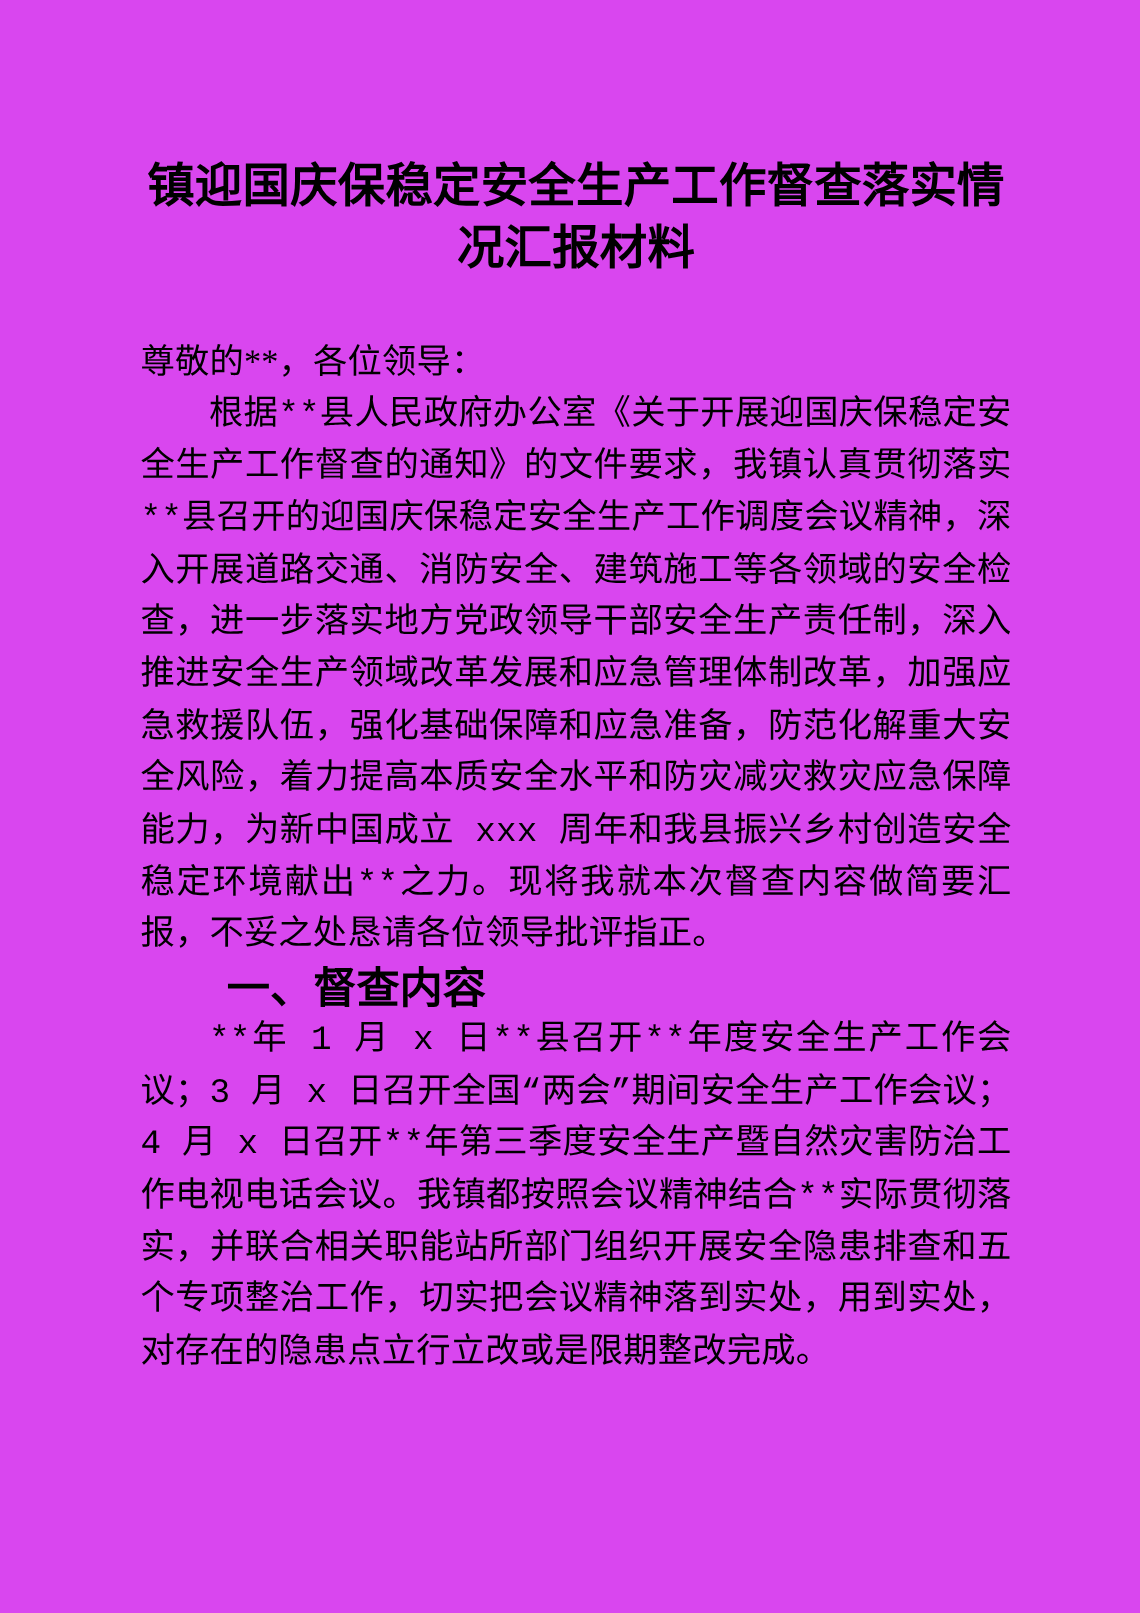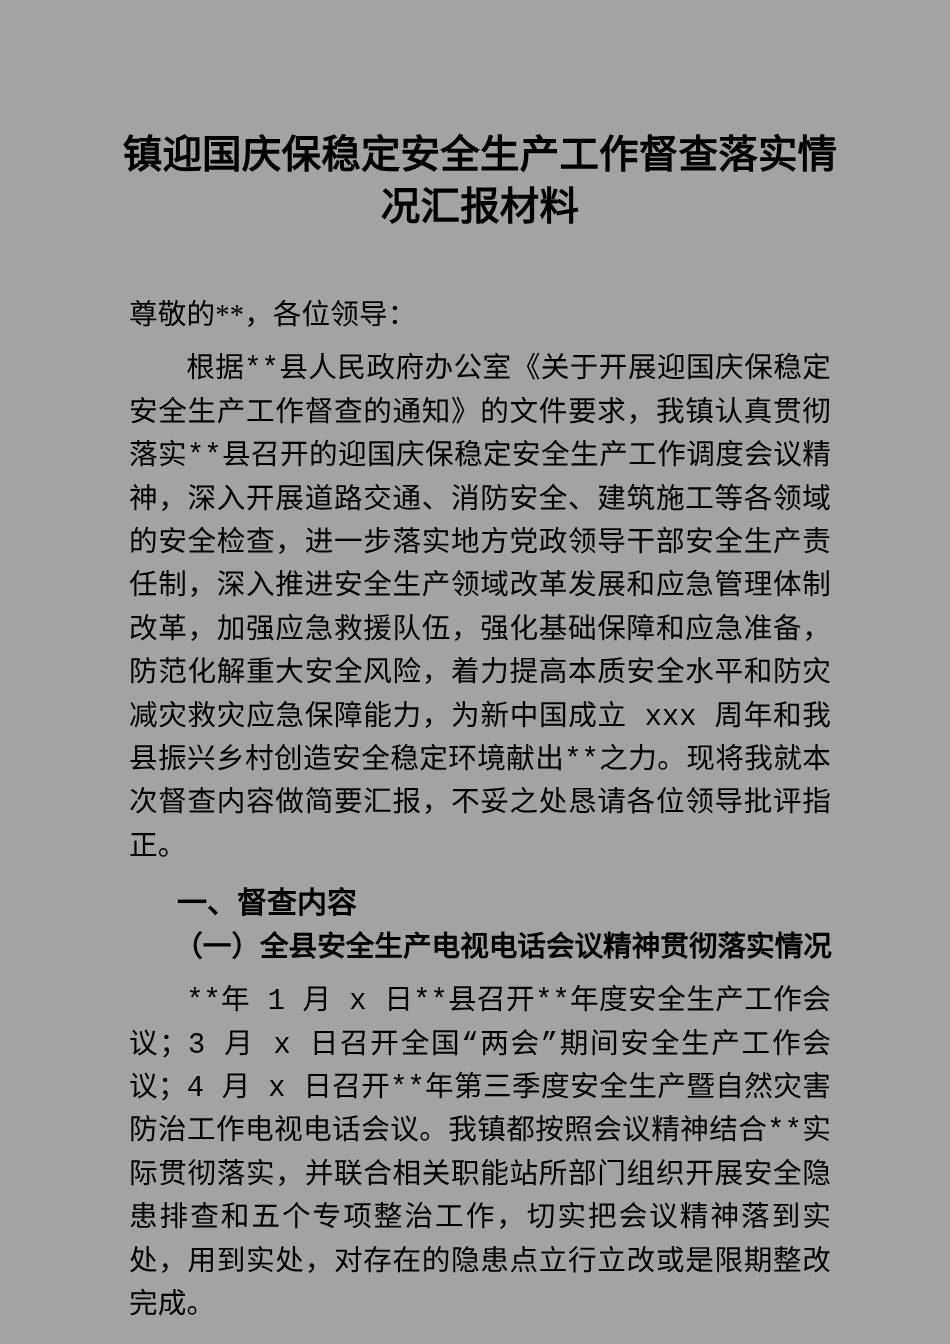--- a/index.html
+++ b/index.html
@@ -14,21 +14,21 @@
     overflow: hidden;
     font-family: "Liberation Serif", "DejaVu Serif", serif;
     color: #000000;
     -webkit-font-smoothing: antialiased;
   }
 
   .page {
     position: relative;
     width: 950px;
     height: 1344px;
-    background: #a3a3a3;
+    background: #d946ef;
     box-sizing: border-box;
   }
 
   .content {
     position: absolute;
     left: 117px;
     top: 0;
     width: 726px;
   }
 
@@ -45,40 +45,40 @@
     word-break: break-all;
   }
 
   
   .para {
     font-family: "Liberation Serif", "DejaVu Serif", serif;
     font-size: 28.6px;
     line-height: 43.4px;
     text-align: justify;
     text-justify: inter-ideograph;
-    margin: 12px;
+    margin: 0;
     word-break: break-all;
     letter-spacing: 0.15px;
   }
 
   .salutation {
     padding-top: 48px;
     text-indent: 0;
   }
 
   .body-para {
     text-indent: 2em;
     font-family: Liberation Mono, monospace;
   }
 
   
   .heading-1 {
     font-family: "Liberation Sans", "DejaVu Sans", sans-serif;
     font-weight: bold;
-    font-size: 30px;
+    font-size: 36px;
     line-height: 43.4px;
     text-indent: 2em;
     margin: 0;
     word-break: break-all;
   }
 
   .heading-2 {
     font-family: "Liberation Serif", "DejaVu Serif", serif;
     font-weight: bold;
     font-size: 28.6px;
@@ -95,18 +95,17 @@
   <div class="content">
 
     <h1 class="doc-title">镇迎国庆保稳定安全生产工作督查落实情况汇报材料</h1>
 
     <p class="para salutation">尊敬的**，各位领导：</p>
 
     <p class="para body-para">根据**县人民政府办公室《关于开展迎国庆保稳定安全生产工作督查的通知》的文件要求，我镇认真贯彻落实**县召开的迎国庆保稳定安全生产工作调度会议精神，深入开展道路交通、消防安全、建筑施工等各领域的安全检查，进一步落实地方党政领导干部安全生产责任制，深入推进安全生产领域改革发展和应急管理体制改革，加强应急救援队伍，强化基础保障和应急准备，防范化解重大安全风险，着力提高本质安全水平和防灾减灾救灾应急保障能力，为新中国成立 xxx 周年和我县振兴乡村创造安全稳定环境献出**之力。现将我就本次督查内容做简要汇报，不妥之处恳请各位领导批评指正。</p>
 
     <p class="heading-1">一、督查内容</p>
 
-    <p class="heading-2">（一）全县安全生产电视电话会议精神贯彻落实情况</p>
 
     <p class="para body-para">**年 1 月 x 日**县召开**年度安全生产工作会议；3 月 x 日召开全国“两会”期间安全生产工作会议；4 月 x 日召开**年第三季度安全生产暨自然灾害防治工作电视电话会议。我镇都按照会议精神结合**实际贯彻落实，并联合相关职能站所部门组织开展安全隐患排查和五个专项整治工作，切实把会议精神落到实处，用到实处，对存在的隐患点立行立改或是限期整改完成。</p>
 
   </div>
 </div>
 
 </body></html>

